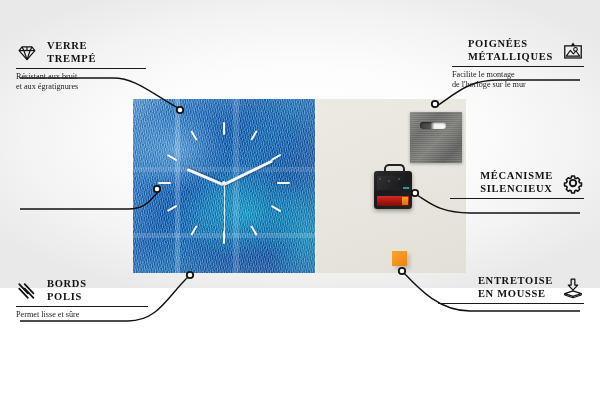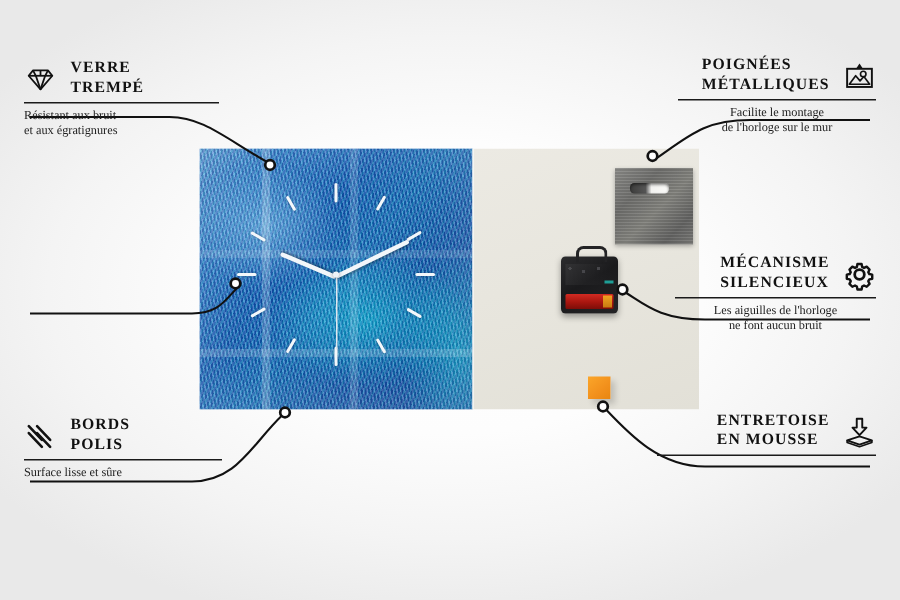--- a/index.html
+++ b/index.html
@@ -2,21 +2,21 @@
 <html><head>
 <meta charset="utf-8">
 <style>
   html,body{margin:0;padding:0;}
   body{
     width:600px;height:400px;overflow:hidden;
     font-family:"Liberation Serif", serif;
     background:#ffffff;
   }
   #stage{
-    position:relative;width:600px;height:400px;
+    position:relative;width:600px;height:288px;
     background:
       radial-gradient(ellipse 62% 58% at 50% 48%, #ffffff 0%, #fdfdfd 42%, #f4f4f4 72%, #e9e9e9 100%);
   }
   
   #product{
     position:absolute;left:133px;top:99px;width:333px;height:174px;
     overflow:hidden;
   }
   .panel{position:absolute;top:0;height:100%;}
   
@@ -112,21 +112,21 @@
     font-size:10.5px;line-height:12.5px;letter-spacing:.7px;color:#111;
     text-transform:uppercase;white-space:pre-line;
   }
   .feat.left .title{text-align:left;}
   .feat.right .title{text-align:left;}
   .feat .rule{height:1px;background:#1a1a1a;margin:3px 0 3px;}
   .feat .sub{
     font-family:"Liberation Serif", serif;font-size:8.2px;line-height:10px;
     color:#1c1c1c;white-space:pre-line;
   }
-  .feat.right .sub{text-align:center;}
+  .feat.right .sub{text-align:left;}
   .ico{width:22px;height:22px;flex:0 0 22px;display:block;}
   .ico svg{display:block;width:22px;height:22px;}
   
   #f-verre   {left:16px;  top:40px;  width:130px;}
   #f-impr    {left:16px;  top:172px; width:132px;}
   #f-bords   {left:16px;  top:278px; width:132px;}
   #f-poign   {left:452px; top:38px;  width:132px;}
   #f-meca    {left:450px; top:170px; width:134px;}
   #f-entre   {left:438px; top:275px; width:146px;}
 </style>
@@ -237,21 +237,21 @@
               <path d="M3.5 9.5 L13 19.5"></path>
           <path d="M9.5 4.5 L19 14.5"></path>
               <path d="M9.5 9.5 L19 19.5"></path>
         </g>
           </svg>
       </span>
       <span class="title">BORDS
 POLIS</span>
     </div>
     <div class="rule"></div>
-    <div class="sub">Surface lisse et sûre</div>
+    <div class="sub">Permet lisse et sûre</div>
   </div>
 
   <div class="feat right" id="f-poign">
     <div class="head">
       <span class="title">POIGNÉES
 MÉTALLIQUES</span>
       <span class="ico">
         <svg viewBox="0 0 24 24">
           <path d="M12 2.6 L9.6 6.2 H14.4 Z" fill="#111"></path>
           <rect x="3" y="6.4" width="18" height="13.2" fill="none" stroke="#111" stroke-width="1.4"></rect>
@@ -270,22 +270,20 @@
       <span class="title">MÉCANISME
 SILENCIEUX</span>
       <span class="ico">
         <svg viewBox="0 0 24 24">
           <path fill="none" stroke="#111" stroke-width="2.1" stroke-linejoin="round" d="M10.2 2.9h3.6l.5 2.5 1.6.9 2.3-1.1 2.5 2.5-1.1 2.3.9 1.6 2.5.5v3.6l-2.5.5-.9 1.6 1.1 2.3-2.5 2.5-2.3-1.1-1.6.9-.5 2.5h-3.6l-.5-2.5-1.6-.9-2.3 1.1-2.5-2.5 1.1-2.3-.9-1.6-2.5-.5v-3.6l2.5-.5.9-1.6-1.1-2.3 2.5-2.5 2.3 1.1 1.6-.9Z" transform="scale(0.84) translate(2.3,2.3)"></path>
           <circle cx="12" cy="12" r="3.5" fill="none" stroke="#111" stroke-width="2"></circle>
         </svg>
       </span>
     </div>
     <div class="rule"></div>
-    <div class="sub">Les aiguilles de l'horloge
-ne font aucun bruit</div>
   </div>
 
   <div class="feat right" id="f-entre">
     <div class="head">
       <span class="title">ENTRETOISE
 EN MOUSSE</span>
       <span class="ico">
         <svg viewBox="0 0 24 24">
           <path d="M10 2.4 h4 v6.4 h3.1 L12 14.3 L6.9 8.8 H10 Z" fill="none" stroke="#111" stroke-width="1.4" stroke-linejoin="round"></path>
           <path d="M12 15.2 L21 18.1 L12 21.2 L3 18.1 Z" fill="none" stroke="#111" stroke-width="1.4" stroke-linejoin="round"></path>

